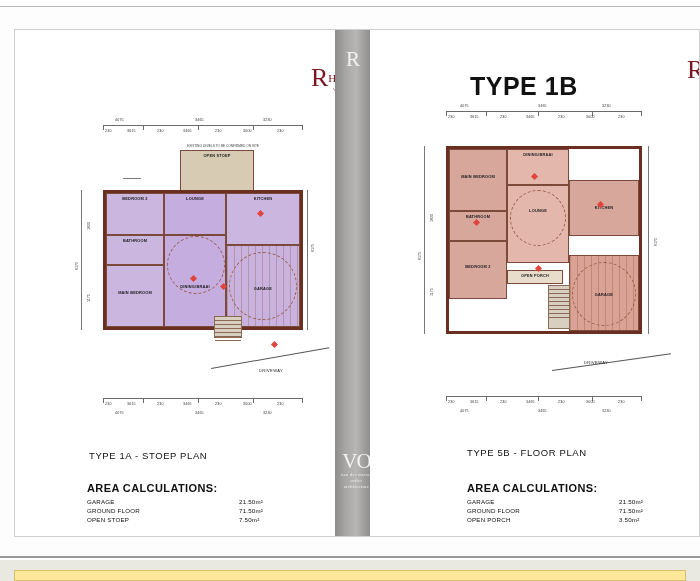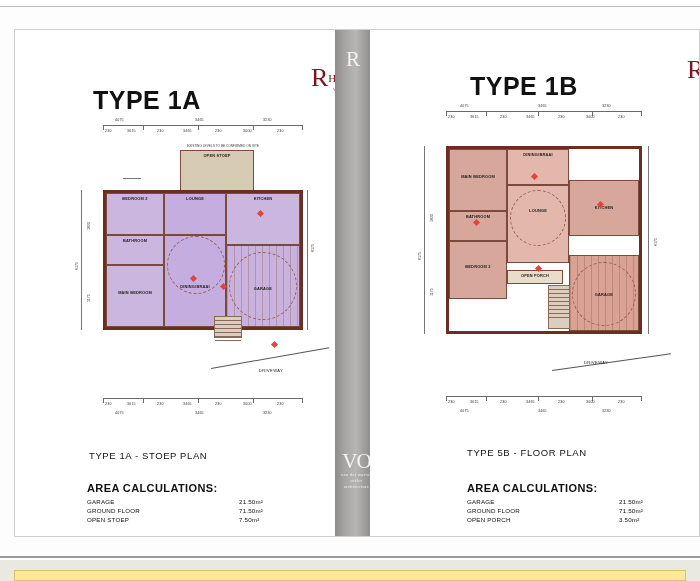--- a/index.html
+++ b/index.html
@@ -295,21 +295,20 @@
 
 <div id="screen">
 
   <div class="top-shadow"></div>
 
   <div class="page-frame">
     <div class="page-inner">
 
       <div class="sheet sheet-a">
 
-        <div class="plan-title title-a">TYPE 1A</div>
 
         <div class="estate-logo logo-a">
           <span class="big-r">R</span><span class="name">HEEBOK</span>
           <span class="sub">VILLAGE ESTATE</span>
         </div>
 
         <div class="dimtext" style="left:100px; top:88px;">4075</div>
         <div class="dimtext" style="left:180px; top:88px;">3465</div>
         <div class="dimtext" style="left:248px; top:88px;">3230</div>
         <div class="dimrow" style="left:88px; top:95px; width:200px;">

